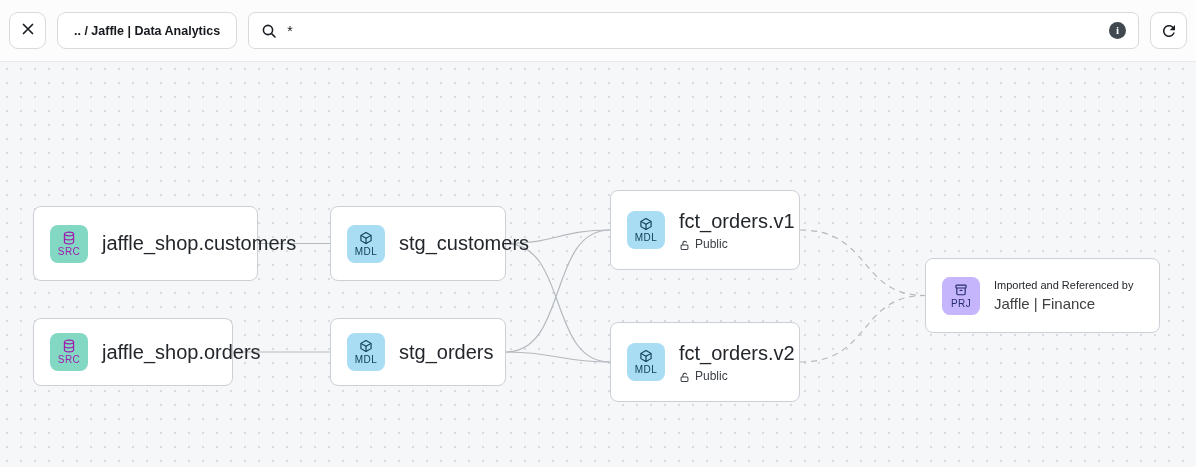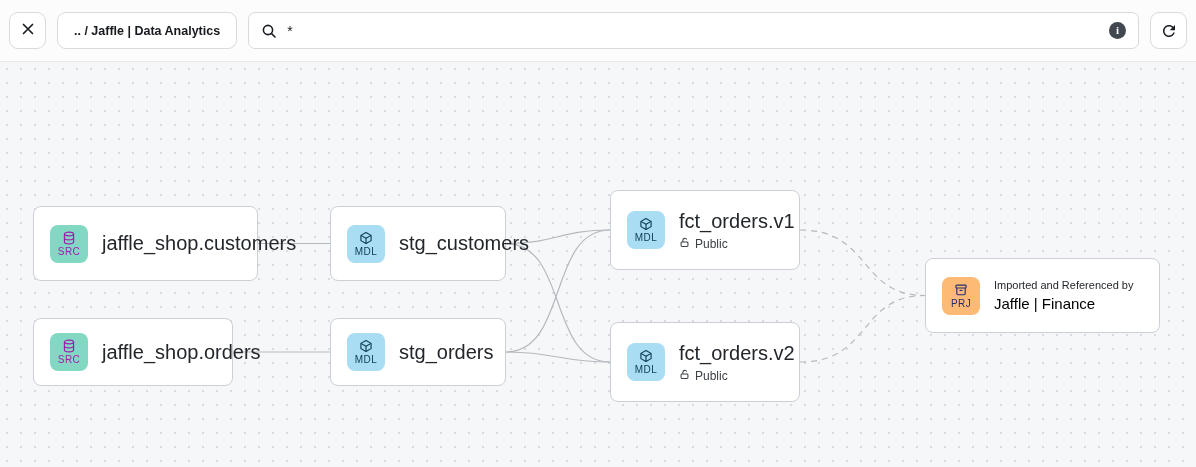--- a/index.html
+++ b/index.html
@@ -45,27 +45,27 @@
     position:absolute; background:#fff; border:1px solid #ccd0d5; border-radius:8px;
     display:flex; align-items:center; gap:14px; padding:0 16px; cursor:pointer;
   }
   .badge {
     width:38px; height:38px; border-radius:8px; flex:0 0 38px;
     display:flex; flex-direction:column; align-items:center; justify-content:center;
   }
   .badge .badge-label { font-size:10px; font-weight:400; letter-spacing:.4px; margin-top:1px; }
   .badge.src { background:#82d8c3; color:#a21caf; }
   .badge.mdl { background:#a8ddf4; color:#0e3c55; }
-  .badge.prj { background:#fdba74; color:#262b6e; }
+  .badge.prj { background:#c4b5fd; color:#262b6e; }
 
   .node-label { font-size:20px; color:#23272b; white-space:nowrap; }
   .node-col { display:flex; flex-direction:column; gap:4px; }
-  .access { display:flex; align-items:flex-start; gap:5px; font-size:12px; color:#3c4147; }
+  .access { display:flex; align-items:flex-end; gap:5px; font-size:12px; color:#3c4147; }
   .caption { font-size:11px; color:#23272b; white-space:nowrap; }
-  .prj-title { font-size:15px; color:#000000; white-space:nowrap; }
+  .prj-title { font-size:15px; color:#404040; white-space:nowrap; }
 </style>
 </head>
 <body>
 
 <div class="topbar">
 
   <button class="btn icon-btn">
     <span>
       <svg width="14" height="14" viewBox="0 0 14 14" fill="none" stroke="#1b1f24" stroke-width="1.7" stroke-linecap="round">
         <path d="M2.5 2.5 11.5 11.5 M11.5 2.5 2.5 11.5"></path>

